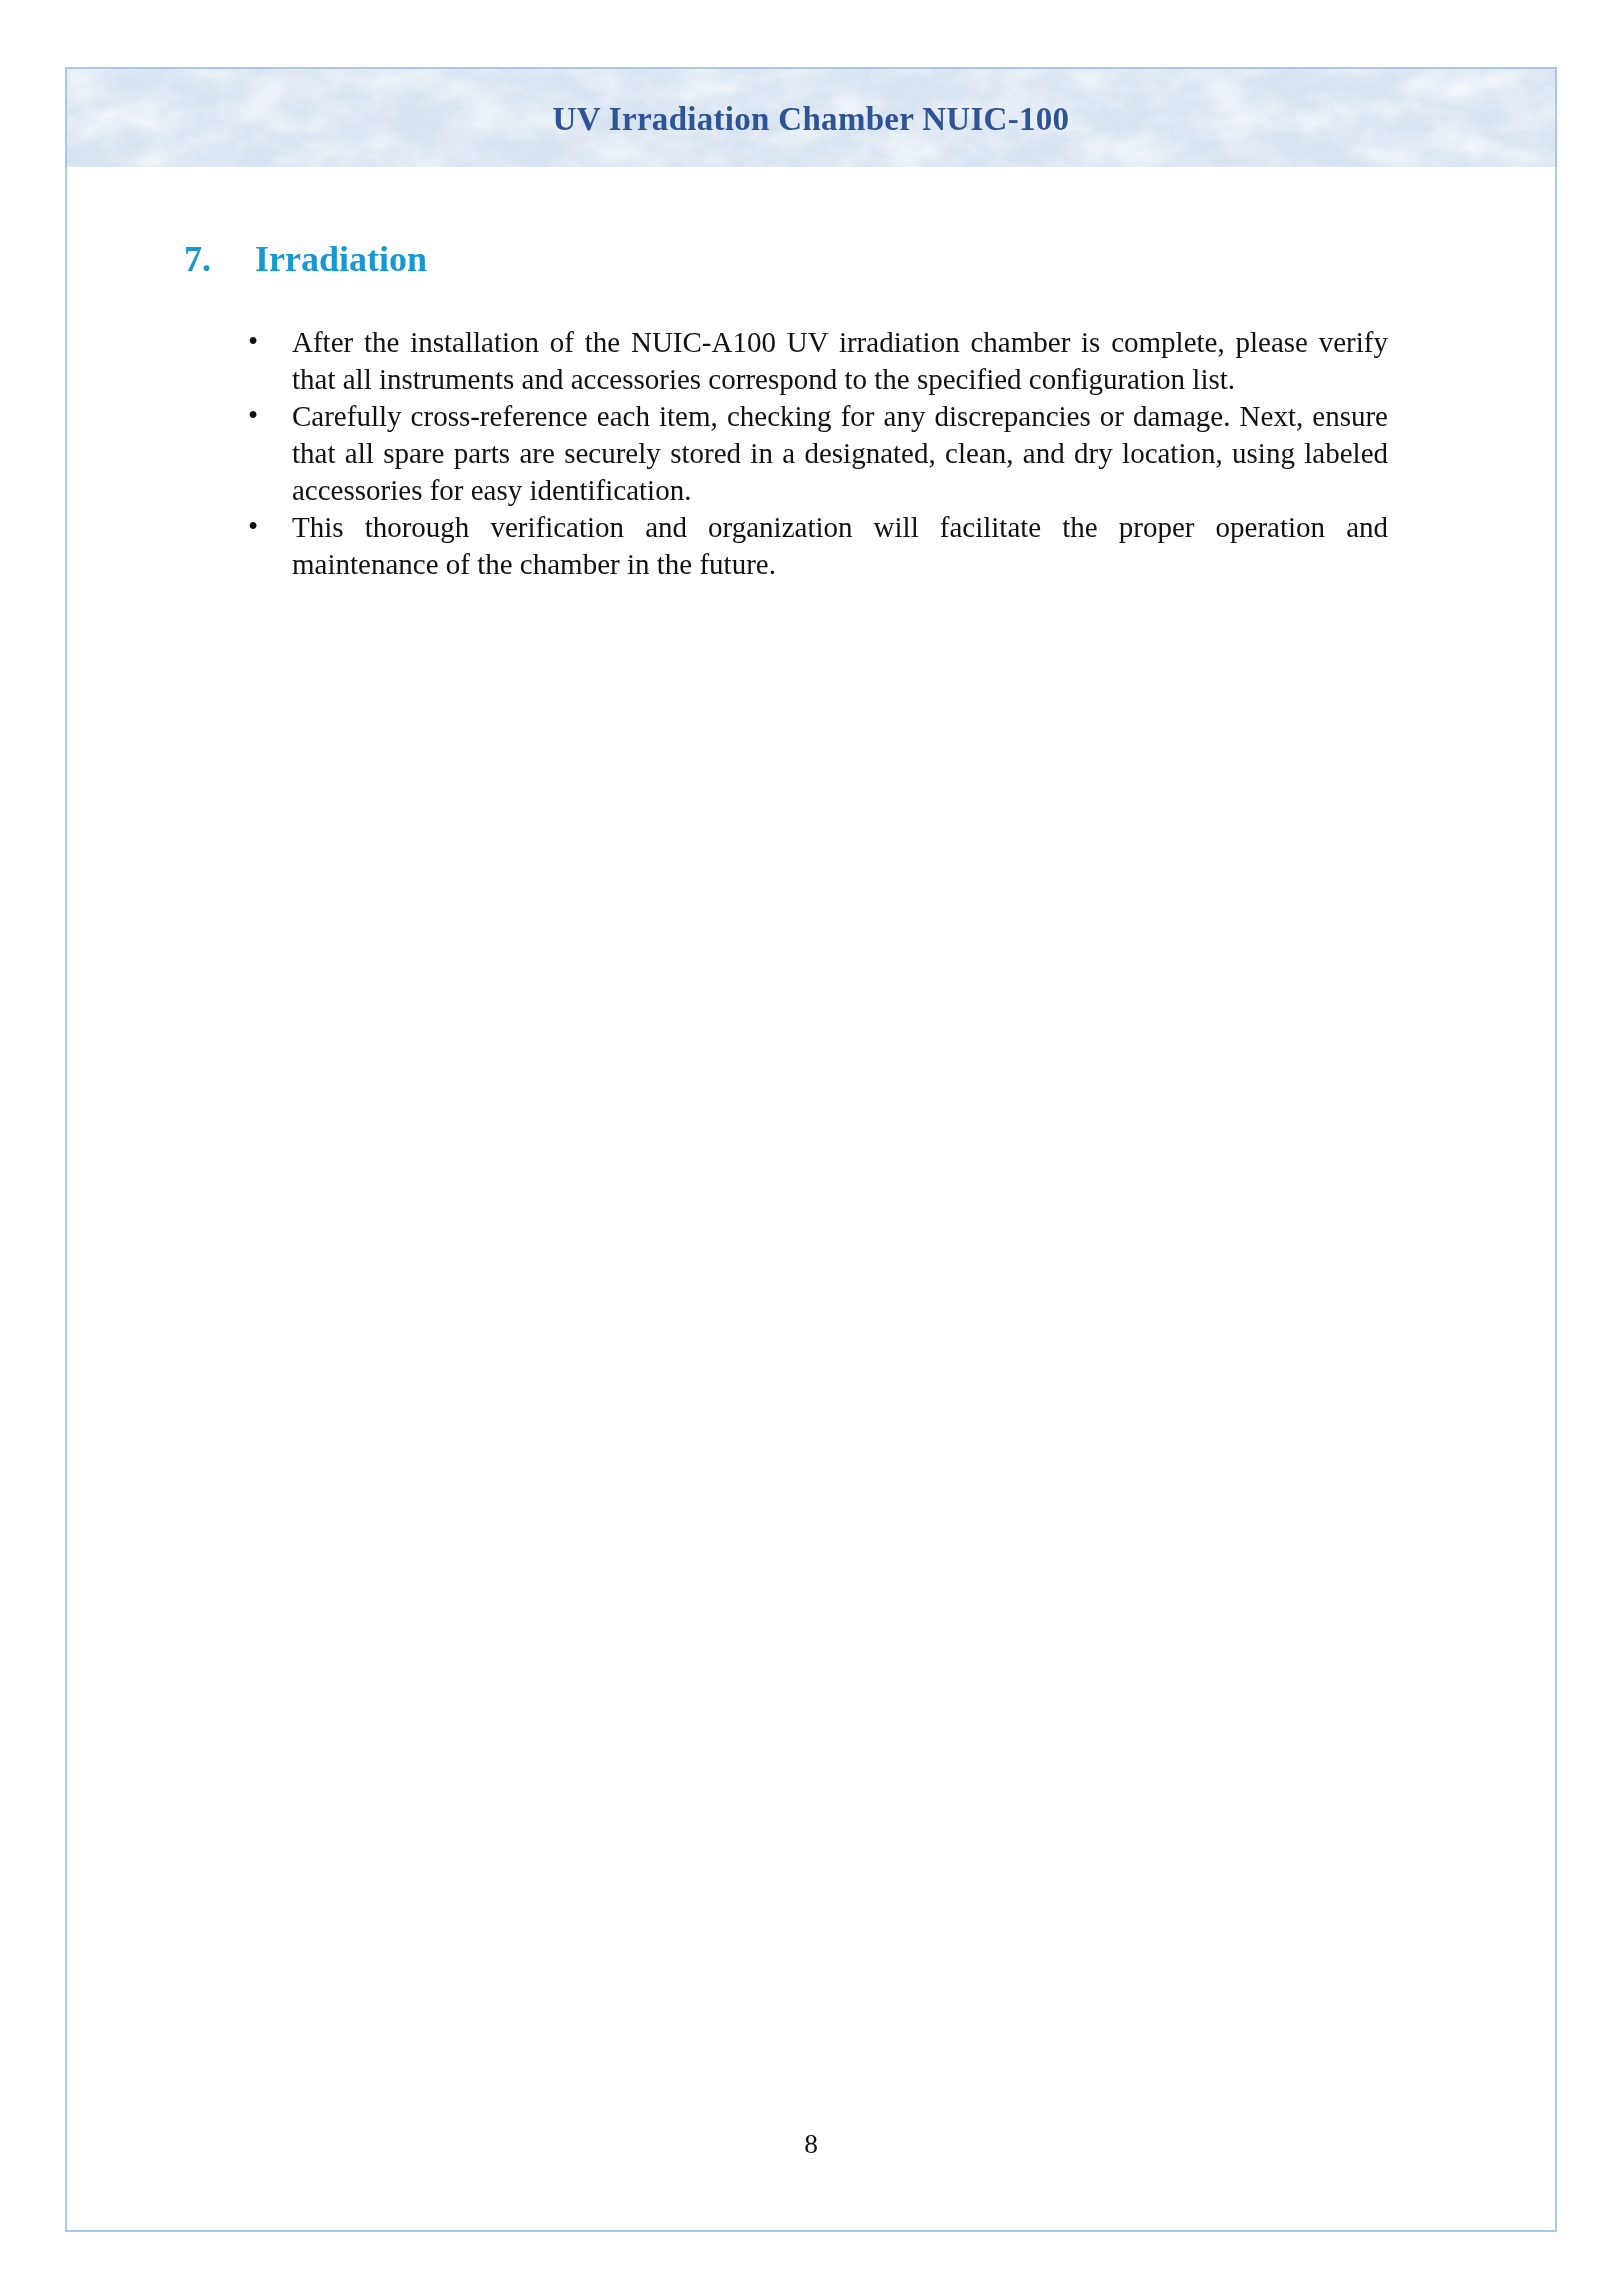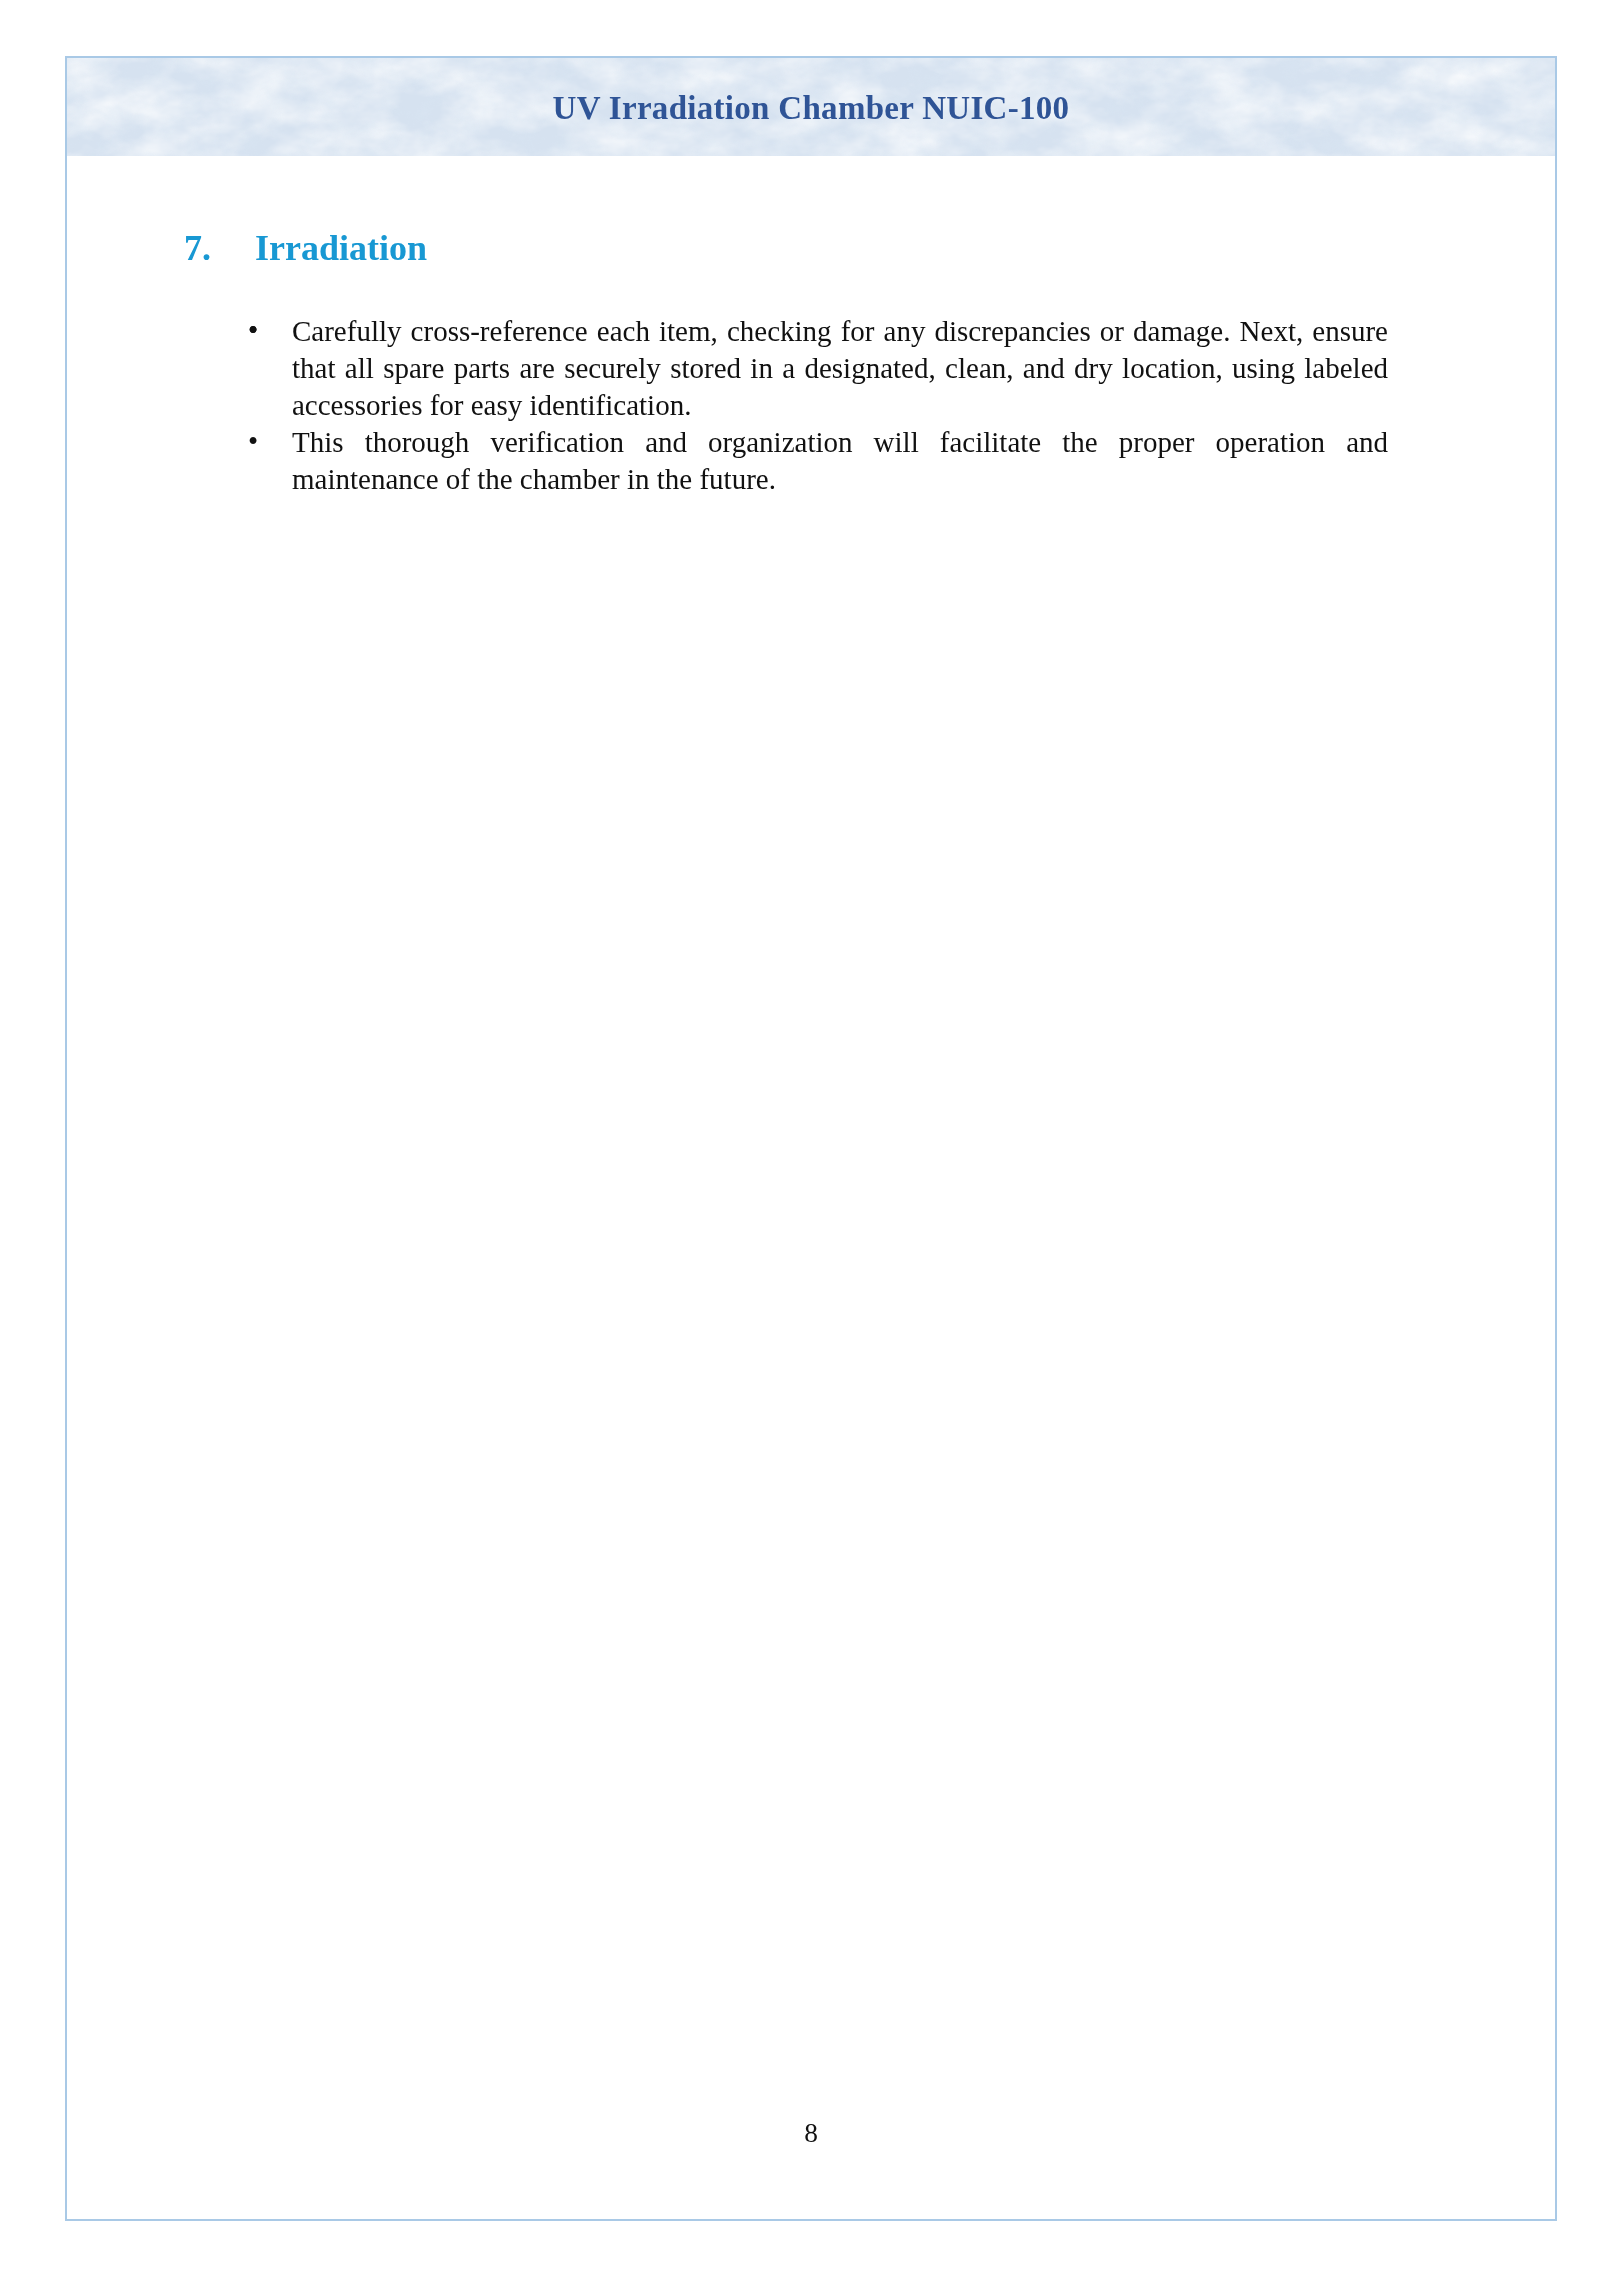--- a/index.html
+++ b/index.html
@@ -14,21 +14,21 @@
   body{
     width:1622px;height:2293px;
     background:#ffffff;
     font-family:"Liberation Serif", serif;
     color:var(--body-text);
     position:relative;
     overflow:hidden;
   }
   .frame{
     position:absolute;
-    left:65px;top:56px;
+    left:65px;top:67px;
     width:1492px;height:2165px;
     border:2px solid var(--frame-border);
     background:#ffffff;
   }
   .banner{
     position:relative;
     height:98px;
     background:var(--banner-bg);
     overflow:hidden;
   }
@@ -117,20 +117,21 @@
 
   <main class="content">
     <h2 class="section-heading">
       <span class="sec-num">7.</span>
       <span class="sec-title">Irradiation</span>
     </h2>
 
     <ul class="bullets">
       <li>
         <span class="marker">•</span>
+        <span>After the installation of the NUIC-A100 UV irradiation chamber is complete, please verify that all instruments and accessories correspond to the specified configuration list.</span>
       </li>
       <li>
         <span class="marker">•</span>
         <span>Carefully cross-reference each item, checking for any discrepancies or damage. Next, ensure that all spare parts are securely stored in a designated, clean, and dry location, using labeled accessories for easy identification.</span>
       </li>
       <li>
         <span class="marker">•</span>
         <span>This thorough verification and organization will facilitate the proper operation and maintenance of the chamber in the future.</span>
       </li>
     </ul>

